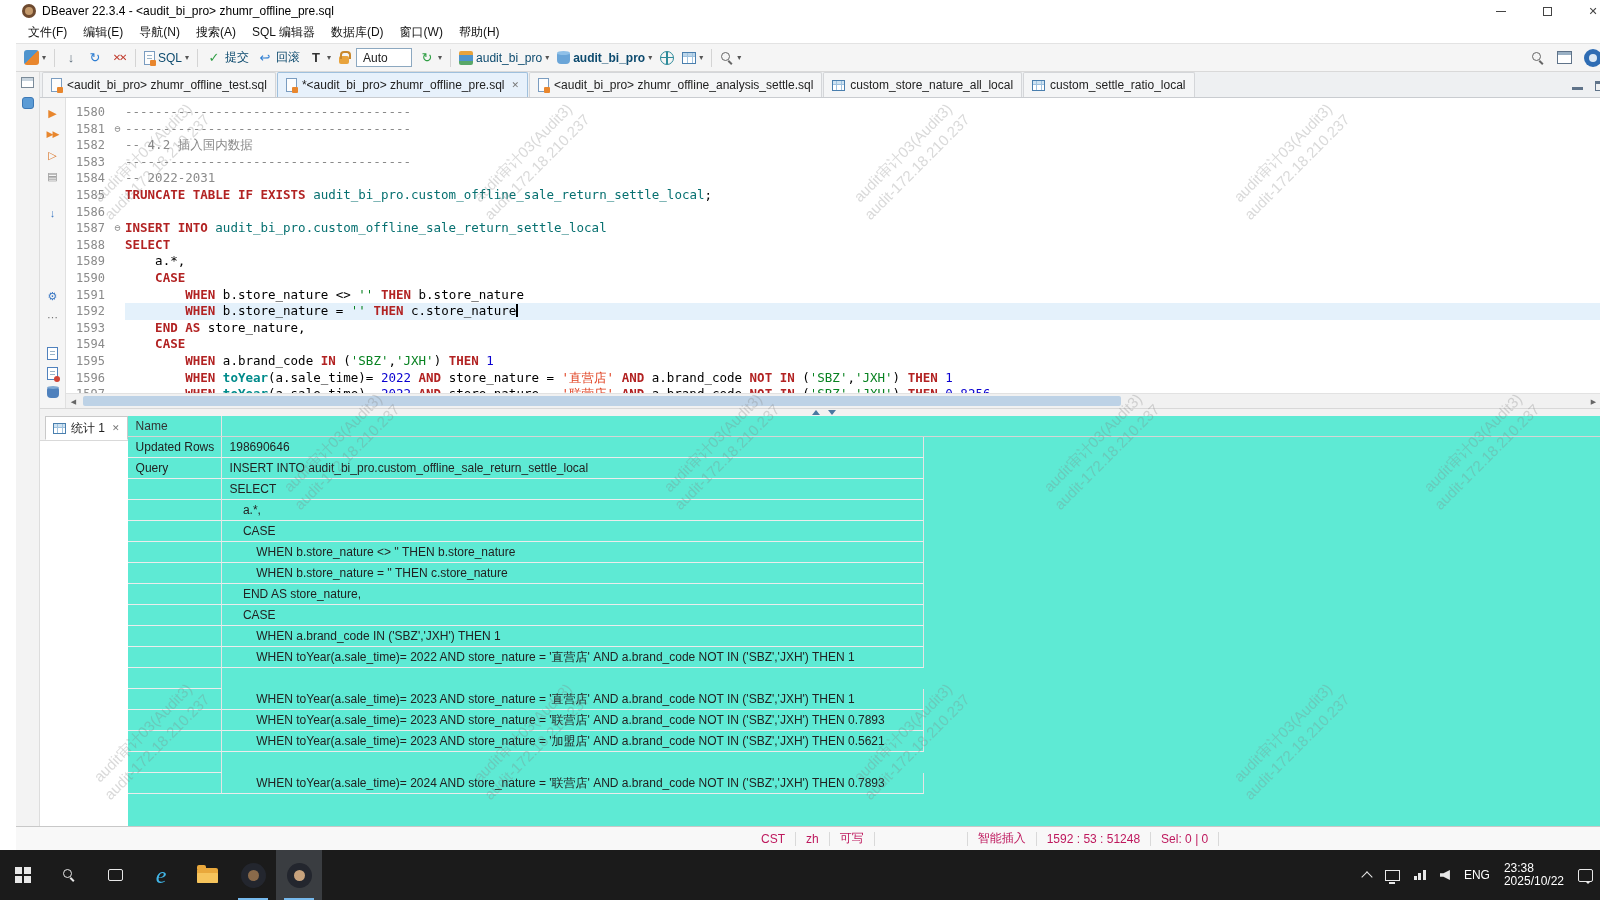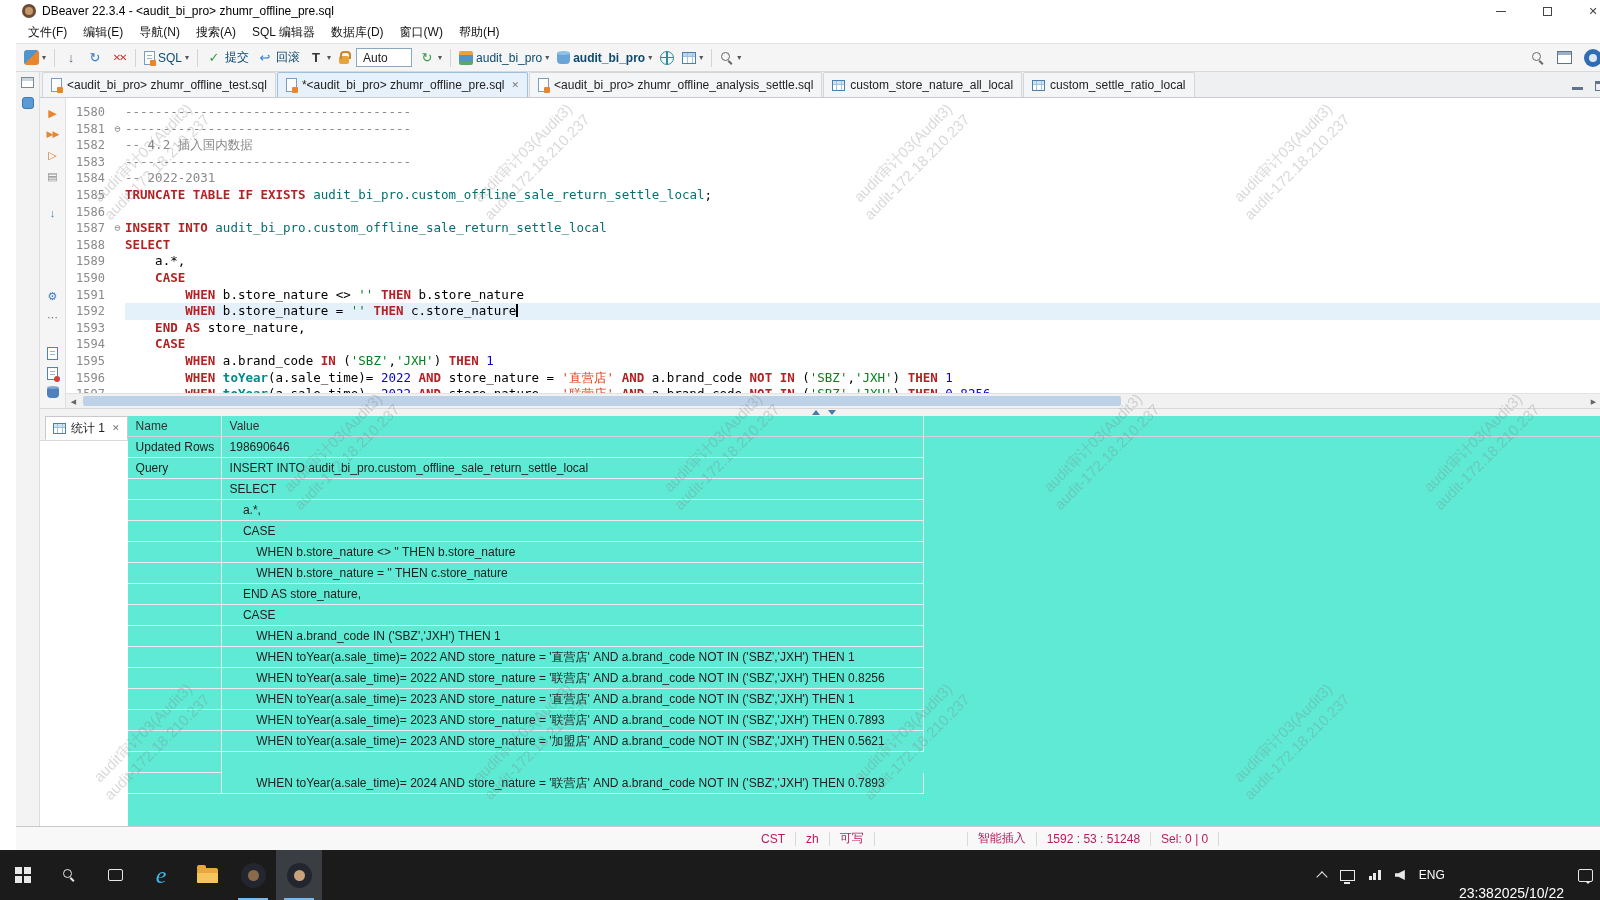--- a/index.html
+++ b/index.html
@@ -163,21 +163,21 @@
 .tray-item{padding:0 7px;display:flex;align-items:center;justify-content:center;height:100%}
 .chev-up{width:8px;height:8px;border-left:1.5px solid #e8e8e8;border-top:1.5px solid #e8e8e8;transform:rotate(45deg);margin-top:4px;display:inline-block}
 .icon-monitor{width:15px;height:11px;border:1.5px solid #e8e8e8;display:inline-block;position:relative}
 .icon-monitor::after{content:"";position:absolute;left:3px;bottom:-4px;width:6px;height:2px;background:#e8e8e8}
 .icon-net{display:inline-flex;align-items:flex-end;gap:1.5px}
 .icon-net i{width:3px;background:#e8e8e8;display:inline-block}
 .icon-net i:nth-child(1){height:4px}
 .icon-net i:nth-child(2){height:7px}
 .icon-net i:nth-child(3){height:10px}
 .icon-spk{width:10px;height:10px;background:#e8e8e8;clip-path:polygon(0 32%,35% 32%,100% 0,100% 100%,35% 68%,0 68%)}
-.tray-item.clock{flex-direction:row;line-height:13px;font-size:14px;align-items:flex-end;justify-content:center}
+.tray-item.clock{flex-direction:column;line-height:13px;font-size:12px;align-items:flex-start;justify-content:center}
 .icon-notif{width:15px;height:13px;border:1.5px solid #e8e8e8;border-radius:2px;position:relative;display:inline-block}
 .icon-notif::after{content:"";position:absolute;right:1px;bottom:-6px;border:3px solid transparent;border-top-color:#e8e8e8}
 
 
 .watermark-layer{position:absolute;left:0;top:0;width:1600px;height:850px;pointer-events:none;z-index:40;overflow:hidden}
 .wm{position:absolute;transform:translate(-50%,-50%) rotate(-45deg);color:rgba(128,128,128,.30);font-size:15px;line-height:20px;text-align:center;white-space:nowrap}
 </style>
 </head>
 <body>
 
@@ -387,21 +387,20 @@
           <div class="ptab">
             <span class="icon-table"></span>
             <span>统计 1</span>
             <span class="ptab-close">✕</span>
           </div>
         </div>
         <div class="stats">
           <div class="stats-main">
             <div class="shead">
               <div class="scell name">Name</div>
-              <div class="scell value">Value</div>
               <div class="scell fill"></div>
             </div>
             <div class="stats-body">
                 <div class="srow">
                   <div class="scell name">Updated Rows</div>
                   <div class="scell value">198690646</div>
                   <div class="scell fill"></div>
                 </div>
                 <div class="srow">
                   <div class="scell name">Query</div>
@@ -448,21 +447,20 @@
                   <div class="scell value">        WHEN a.brand_code IN ('SBZ','JXH') THEN 1</div>
                   <div class="scell fill"></div>
                 </div>
                 <div class="srow">
                   <div class="scell name"></div>
                   <div class="scell value">        WHEN toYear(a.sale_time)= 2022 AND store_nature = '直营店' AND a.brand_code NOT IN ('SBZ','JXH') THEN 1</div>
                   <div class="scell fill"></div>
                 </div>
                 <div class="srow">
                   <div class="scell name"></div>
-                  <div class="scell value">        WHEN toYear(a.sale_time)= 2022 AND store_nature = '联营店' AND a.brand_code NOT IN ('SBZ','JXH') THEN 0.8256</div>
                   <div class="scell fill"></div>
                 </div>
                 <div class="srow">
                   <div class="scell name"></div>
                   <div class="scell value">        WHEN toYear(a.sale_time)= 2023 AND store_nature = '直营店' AND a.brand_code NOT IN ('SBZ','JXH') THEN 1</div>
                   <div class="scell fill"></div>
                 </div>
                 <div class="srow">
                   <div class="scell name"></div>
                   <div class="scell value">        WHEN toYear(a.sale_time)= 2023 AND store_nature = '联营店' AND a.brand_code NOT IN ('SBZ','JXH') THEN 0.7893</div>

